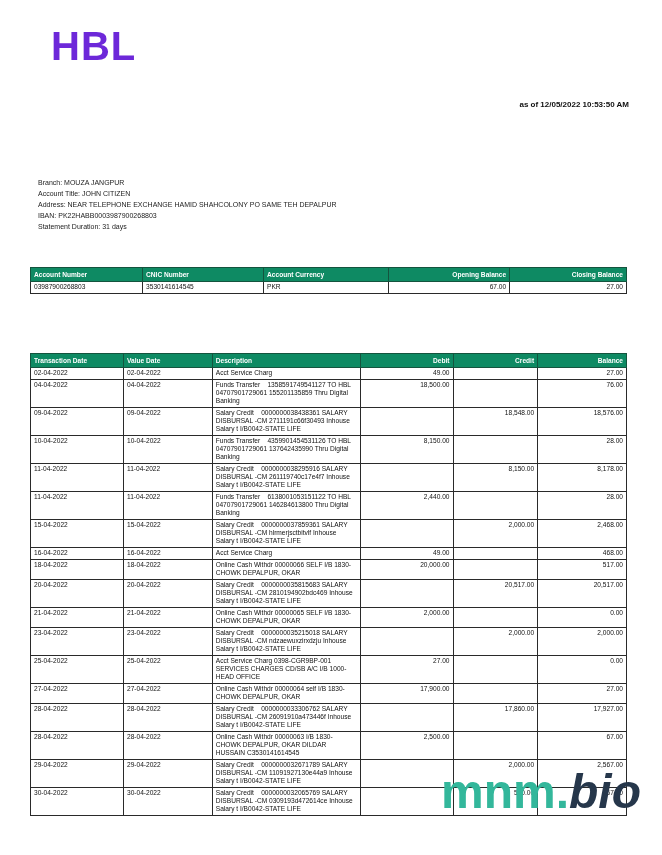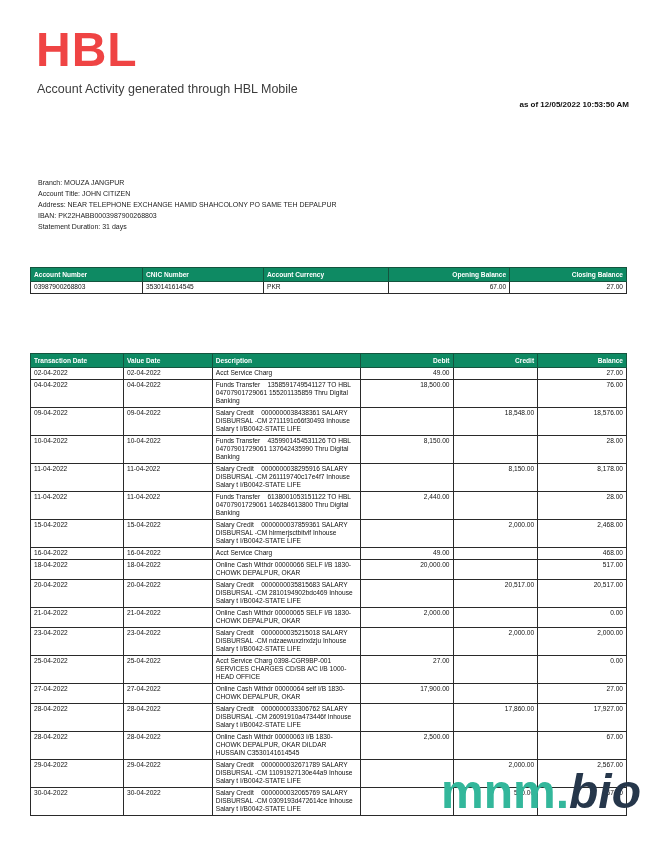--- a/index.html
+++ b/index.html
@@ -2,23 +2,23 @@
 <html><head>
 <meta charset="utf-8">
 <style>
   html,body { margin:0; padding:0; }
   body { font-family: "Liberation Sans", sans-serif; background:#e9e9e9; }
   .page {
     position:relative; width:662px; height:855px; margin:0 auto;
     background:#ffffff; overflow:hidden; color:#1a1a1a;
   }
   .logo {
-    position:absolute; left:36px; top:26px;
-    font-size:48px; font-weight:800; letter-spacing:1px;
-    color:#ef4444; line-height:1;
+    position:absolute; left:51px; top:26px;
+    font-size:40px; font-weight:800; letter-spacing:1px;
+    color:#6d28d9; line-height:1;
   }
   .subtitle {
     position:absolute; left:37px; top:82px;
     font-size:12.5px; color:#3c3c3c;
   }
   .asof {
     position:absolute; right:33px; top:100px;
     font-size:8px; font-weight:bold; color:#111; text-align:right;
   }
   .info {
@@ -50,21 +50,20 @@
   .wm-a { color:#33B79B; }
   .wm-b { color:#26374B; font-style:italic; }
 </style>
 </head>
 <body>
 
 <div class="page">
 
   <div class="logo">HBL</div>
 
-  <div class="subtitle">Account Activity generated through HBL Mobile</div>
 
   <div class="asof">as of 12/05/2022 10:53:50 AM</div>
 
   <div class="info" id="info-block">
       <div class="line">Branch: MOUZA JANGPUR</div>
       <div class="line">Account Title: JOHN CITIZEN</div>
       <div class="line">Address: NEAR TELEPHONE EXCHANGE HAMID SHAHCOLONY PO SAME TEH DEPALPUR</div>
       <div class="line">IBAN: PK22HABB0003987900268803</div>
       <div class="line">Statement Duration: 31 days</div>
     </div>

